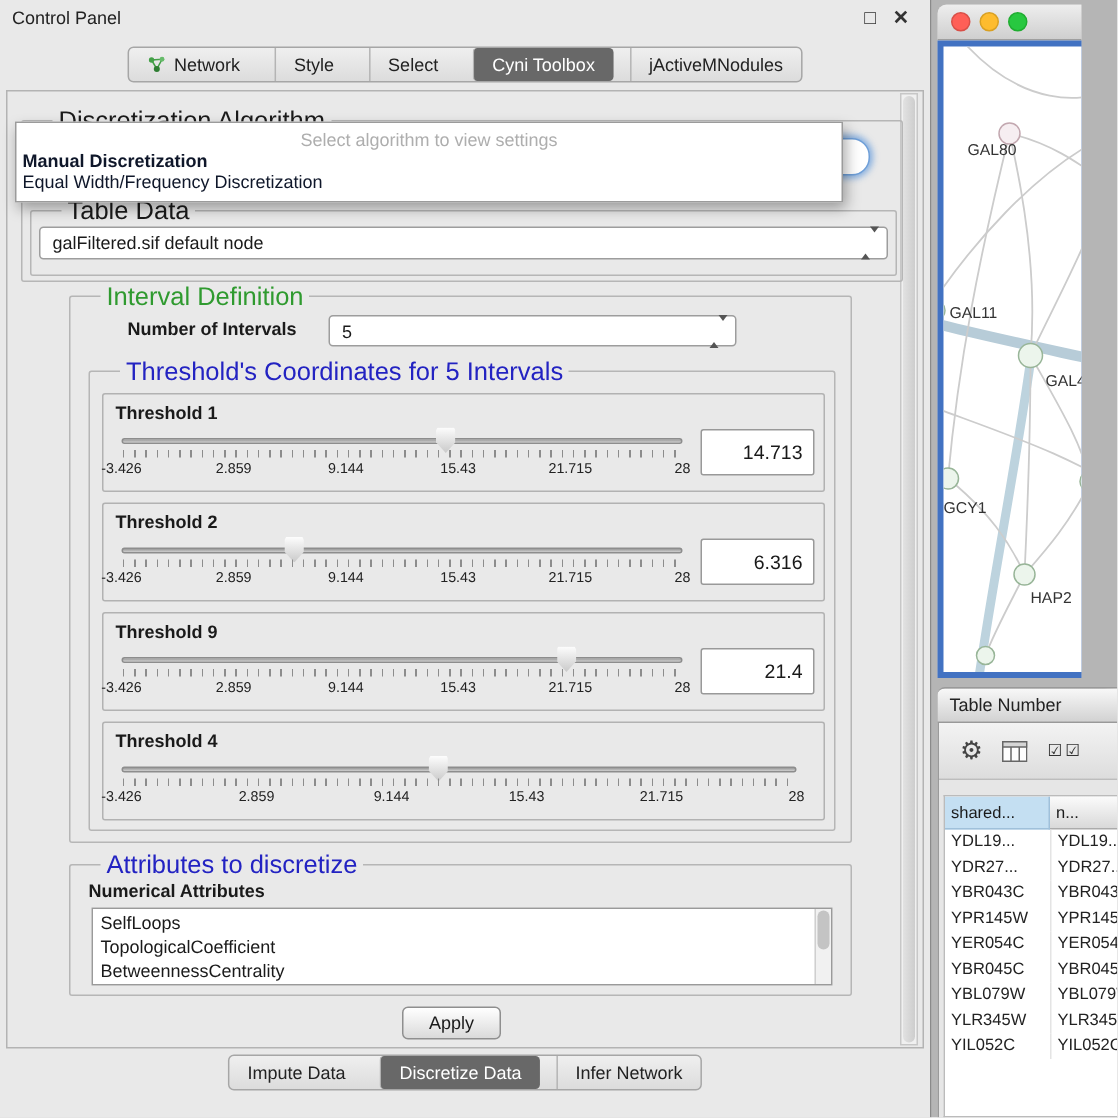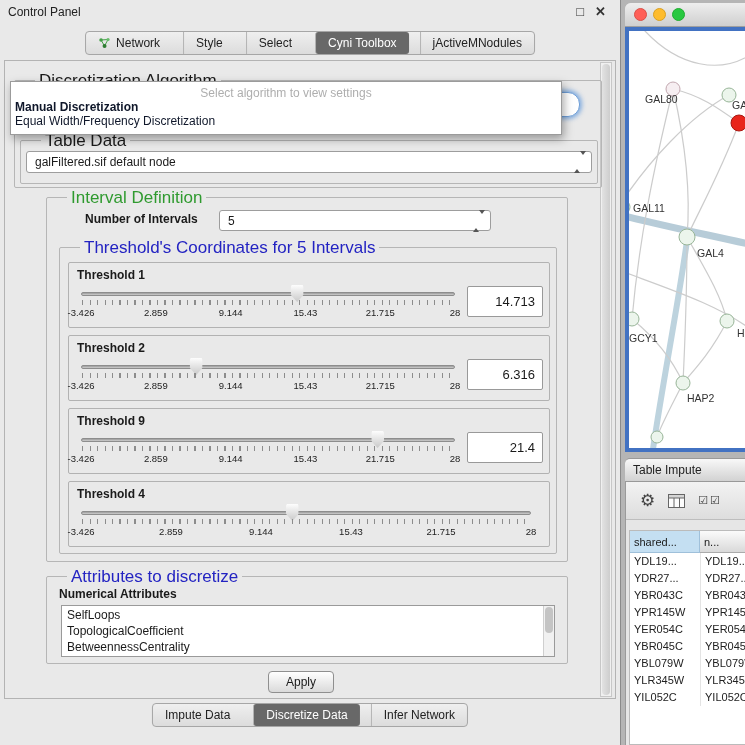--- a/index.html
+++ b/index.html
@@ -75,21 +75,21 @@
   #attr-label { position:absolute; left:12px; top:10px; font-weight:bold; font-size:12px; }
   #attr-list { position:absolute; left:14px; right:12px; top:28px; height:52px; background:#fff; border:1px solid #9a9a9a; overflow:hidden; padding:1px 5px; }
   #attr-list .item { font-size:12px; line-height:16px; white-space:nowrap; }
   .list-scrollbar { position:absolute; right:0; top:0; bottom:0; width:11px; background:#f1f1f1; border-left:1px solid #cfcfcf; }
   .list-scrollbar .thumb-v { position:absolute; left:1px; right:1px; top:1px; height:26px; background:#c4c4c4; border-radius:4px; }
 
   #apply-btn { position:absolute; left:268px; top:671px; width:66px; height:22px; background:linear-gradient(#ffffff,#dadada);
     border:1px solid #8f8f8f; border-radius:4px; font-size:12px; text-align:center; line-height:20px; }
 
   
-  .network-window { position:absolute; left:625px; top:3px; width:120px; height:449px; border-radius:6px 0 0 0; background:#d6d6d6; }
+  .network-window { position:absolute; left:625px; top:3px; width:96px; height:449px; border-radius:6px 0 0 0; background:#d6d6d6; }
   .mac-titlebar { position:absolute; left:0; top:0; right:0; height:24px; background:linear-gradient(#eeeeee,#cfcfcf);
     border-bottom:1px solid #9f9f9f; border-radius:6px 0 0 0; display:flex; align-items:center; gap:6px; padding-left:9px; }
   .light { width:13px; height:13px; border-radius:50%; }
   .light.red { background:#ff5f57; border:1px solid #d94f47; }
   .light.yellow { background:#febc2e; border:1px solid #d9a022; }
   .light.green { background:#28c840; border:1px solid #1fad30; }
   .net-frame { position:absolute; left:0; top:24px; right:0; bottom:0; background:#4272c2; }
   .net-canvas { position:absolute; left:4px; top:4px; right:0; bottom:4px; background:#fff; overflow:hidden; }
 
   
@@ -326,21 +326,21 @@
             <circle cx="98" cy="290" r="7" fill="#ecf5ec" stroke="#98b598" stroke-width="1"></circle>
             <text x="108" y="306" font-size="10.5" fill="#333">H</text>
             <circle cx="54" cy="352" r="7" fill="#ecf5ec" stroke="#98b598" stroke-width="1"></circle>
             <text x="58" y="371" font-size="10.5" fill="#333">HAP2</text>
             <circle cx="28" cy="406" r="6" fill="#ecf5ec" stroke="#98b598" stroke-width="1"></circle>
           </svg>
       </div>
     </div>
   </div>
 
-  <div class="table-panel-header">Table Impute</div>
+  <div class="table-panel-header">Table Number</div>
   <div class="table-panel">
     <div class="tp-toolbar">
       <span class="gear">⚙</span>
       <svg width="17" height="14" viewBox="0 0 17 14">
         <rect x="0.5" y="0.5" width="16" height="13" fill="#fdfdfd" stroke="#666"></rect>
         <line x1="6" y1="0.5" x2="6" y2="13.5" stroke="#666"></line>
         <line x1="11.5" y1="0.5" x2="11.5" y2="13.5" stroke="#666"></line>
         <rect x="0.5" y="0.5" width="16" height="3.5" fill="#d5d5d5" stroke="#666"></rect>
       </svg>
       <span class="checks">☑☑</span>

